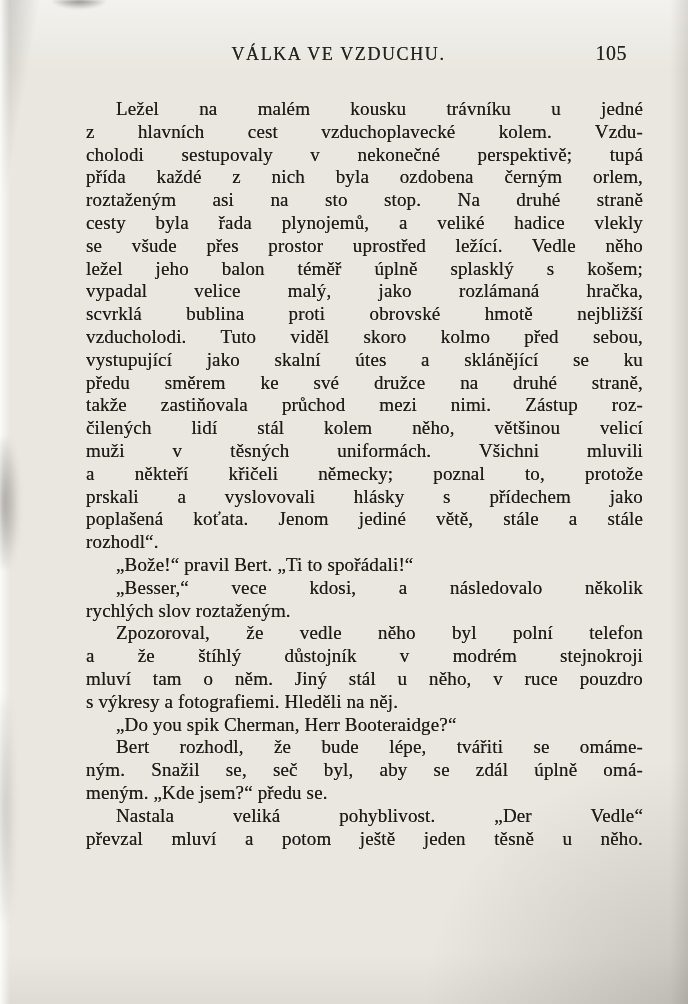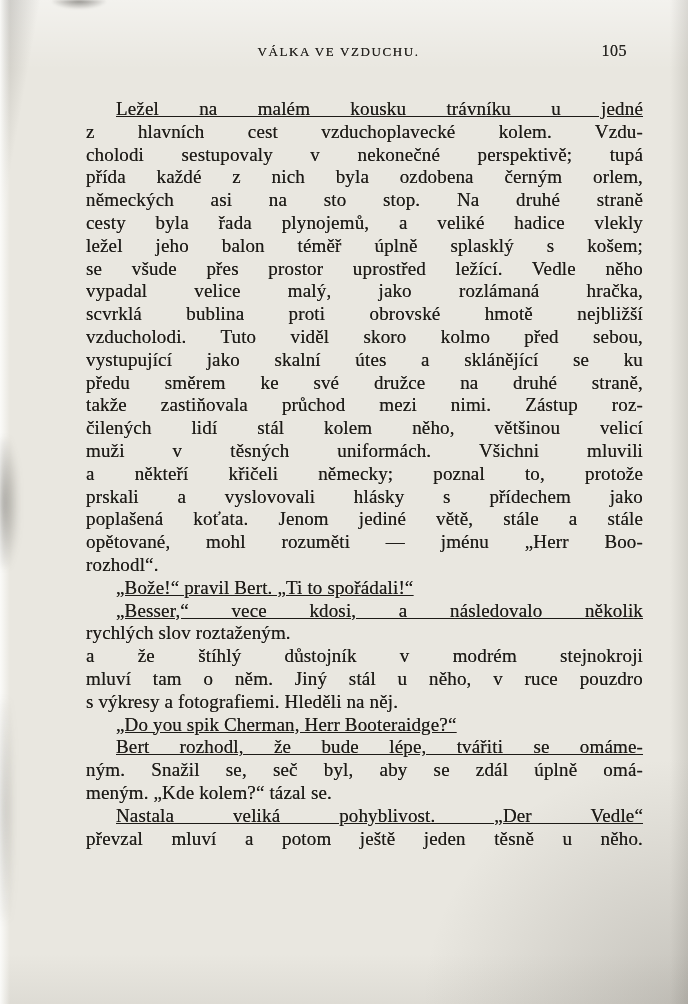--- a/index.html
+++ b/index.html
@@ -31,30 +31,30 @@
     left: 86px;
     width: 557px;
     height: 22px;
     color: #262420;
   }
   .running-title {
     position: absolute;
     left: 50%;
     transform: translateX(-50%);
     margin-left: -26px;
-    font-size: 13px;
+    font-size: 18px;
     letter-spacing: 1.6px;
     white-space: nowrap;
     text-shadow: 0 0 0.4px rgba(30,28,24,0.8);
   }
   .page-number {
     position: absolute;
     right: 16px;
     top: -2px;
-    font-size: 16px;
+    font-size: 20px;
     letter-spacing: 0.5px;
     text-shadow: 0 0 0.4px rgba(30,28,24,0.8);
     font-family: Liberation Serif, serif;
   }
   .text-block {
     position: absolute;
     top: 98px;
     left: 86px;
     width: 557px;
     color: #1d1b17;
@@ -62,21 +62,20 @@
     line-height: 22.8px;
     letter-spacing: 0.15px;
     text-shadow: 0 0 0.5px rgba(29,27,23,0.75);
   }
   .line {
     text-align: justify;
     text-align-last: justify;
   }
   .line.indent {
     text-indent: 30px;
-    text-decoration: underline;
   }
   .line.end {
     text-align-last: left;
   }
   
   .artifact {
     position: absolute;
     pointer-events: none;
   }
   .artifact.top-mark {
@@ -111,47 +110,47 @@
   <div class="header">
     <span class="running-title">VÁLKA VE VZDUCHU.</span>
     <span class="page-number">105</span>
   </div>
 
   <div class="text-block">
       <div class="line indent">Ležel na malém kousku trávníku u jedné</div>
       <div class="line">z hlavních cest vzduchoplavecké kolem.  Vzdu-</div>
       <div class="line">cholodi sestupovaly v nekonečné perspektivě; tupá</div>
       <div class="line">přída každé z nich byla ozdobena černým orlem,</div>
-      <div class="line">německých asi na sto stop.  Na druhé straně</div>
+      <div class="line">roztaženým asi na sto stop.  Na druhé straně</div>
       <div class="line">cesty byla řada plynojemů, a veliké hadice vlekly</div>
+      <div class="line">se všude přes prostor uprostřed ležící. Vedle něho</div>
       <div class="line">ležel jeho balon téměř úplně splasklý s košem;</div>
-      <div class="line">se všude přes prostor uprostřed ležící. Vedle něho</div>
       <div class="line">vypadal velice malý,  jako rozlámaná hračka,</div>
       <div class="line">scvrklá bublina proti obrovské hmotě nejbližší</div>
       <div class="line">vzducholodi.  Tuto viděl skoro kolmo před sebou,</div>
       <div class="line">vystupující jako skalní útes a sklánějící se ku</div>
       <div class="line">předu směrem ke své družce na druhé straně,</div>
       <div class="line">takže zastiňovala průchod mezi nimi.  Zástup roz-</div>
       <div class="line">čilených lidí stál kolem něho,  většinou velicí</div>
       <div class="line">muži v těsných uniformách.  Všichni mluvili</div>
       <div class="line">a někteří křičeli německy; poznal to, protože</div>
       <div class="line">prskali a vyslovovali hlásky s přídechem jako</div>
       <div class="line">poplašená koťata. Jenom jediné větě, stále a stále</div>
-      <div class="line">opětované, mohl rozuměti — jménu „Herr Boo-</div>
       <div class="line end">rozhodl“.</div>
       <div class="line indent end">„Bože!“ pravil Bert. „Ti to spořádali!“</div>
       <div class="line indent">„Besser,“ vece kdosi, a následovalo několik</div>
       <div class="line end">rychlých slov roztaženým.</div>
+      <div class="line indent">Zpozoroval, že vedle něho byl polní telefon</div>
       <div class="line">a že štíhlý důstojník v modrém stejnokroji</div>
       <div class="line">mluví tam o něm. Jiný stál u něho, v ruce pouzdro</div>
       <div class="line end">s výkresy a fotografiemi.  Hleděli na něj.</div>
       <div class="line indent end">„Do you spik Cherman, Herr Booteraidge?“</div>
       <div class="line indent">Bert rozhodl, že bude lépe, tvářiti se omáme-</div>
       <div class="line">ným. Snažil se, seč byl, aby se zdál úplně omá-</div>
-      <div class="line end">meným. „Kde kolem?“ tázal se.</div>
+      <div class="line end">meným. „Kde jsem?“ předu se.</div>
       <div class="line indent">Nastala veliká pohyblivost.  „Der Vedle“</div>
       <div class="line">převzal mluví a potom ještě jeden těsně u něho.</div>
     </div>
 
   <div class="artifact top-mark"></div>
   <div class="artifact left-blotch"></div>
   <div class="artifact left-blotch-low"></div>
 </div>
 
 </body></html>

